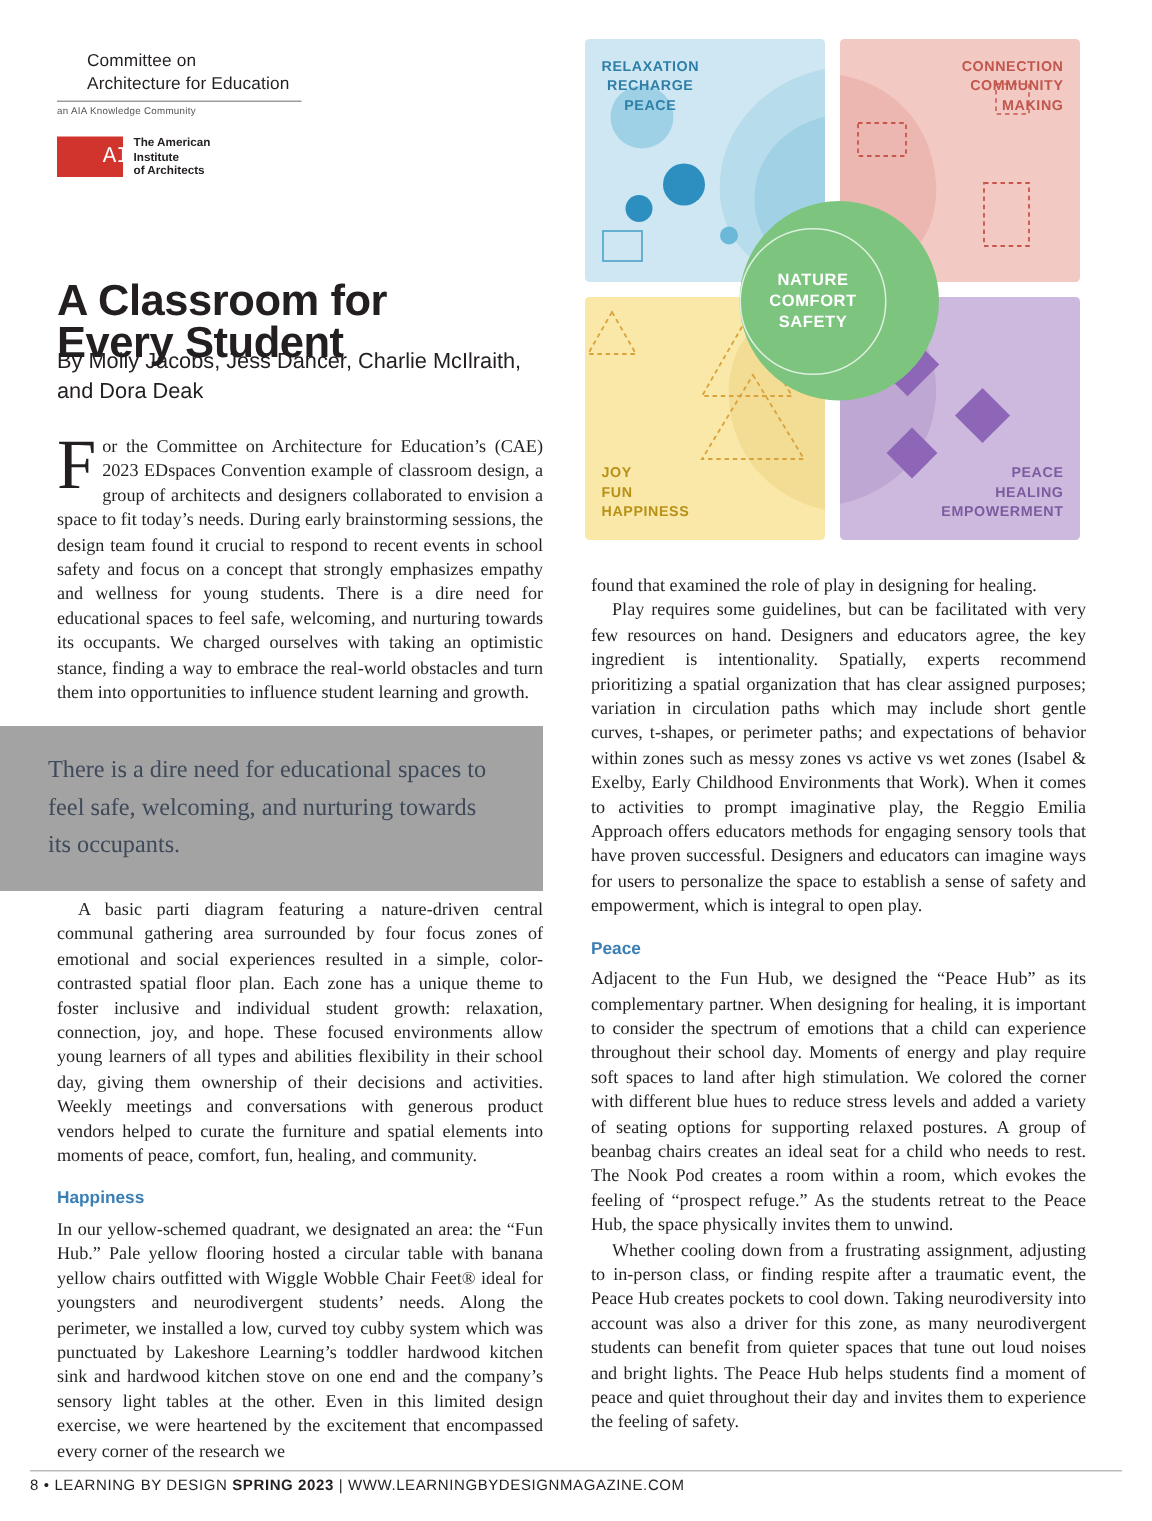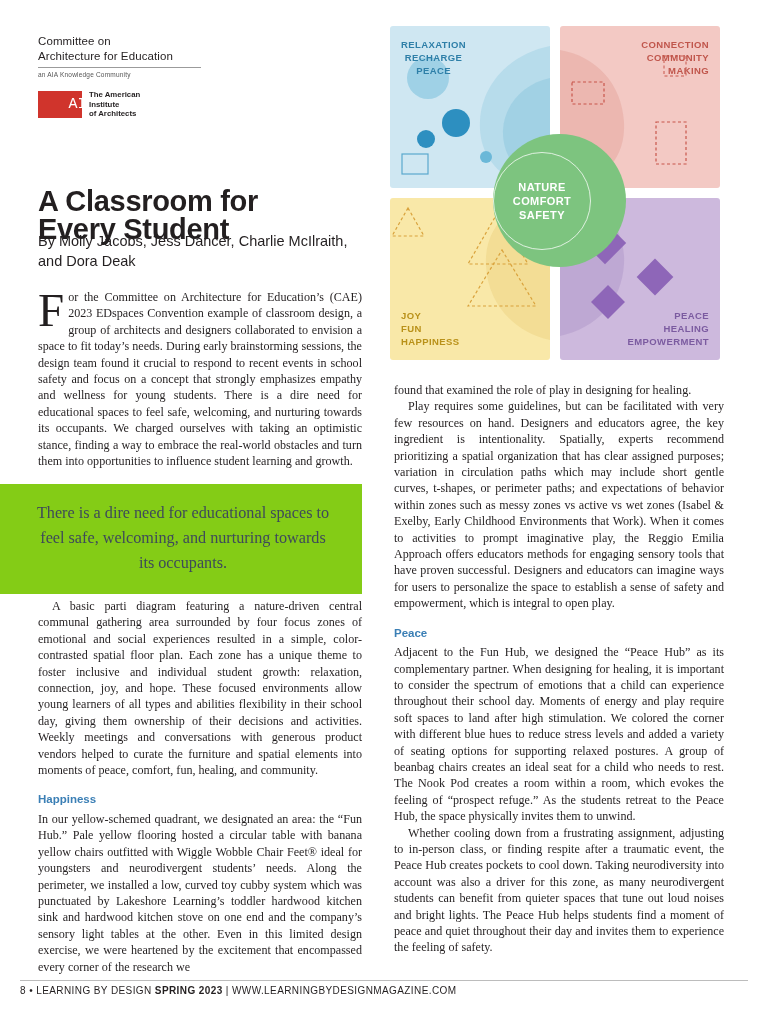--- a/index.html
+++ b/index.html
@@ -27,20 +27,21 @@
     left: 38px;
     top: 34px;
     width: 200px;
   }
   .cae-title {
     font-family: "Liberation Sans", sans-serif;
     font-size: 11.5px;
     line-height: 15px;
     color: #231f20;
     letter-spacing: .1px;
+    margin-left: 20px;
   }
   .cae-rule {
     border-bottom: 1px solid #9b9b9b;
     margin: 3px 0 3px 0;
     width: 163px;
   }
   .cae-sub {
     font-family: "Liberation Sans", sans-serif;
     font-size: 6.5px;
     color: #555;
@@ -114,26 +115,25 @@
     line-height: 38px;
     padding: 2px 4px 0 0;
     font-weight: normal;
   }
 
   .pullquote {
     position: absolute;
     left: 0px;
     top: 484px;
     width: 362px;
-    background: #84cc16;
+    background: #a3a3a3;
     padding: 17px 28px 18px 32px;
     font-size: 16.2px;
     line-height: 25px;
     color: #3e4a5a;
-    text-align: center;
   }
 
   .col-left-2 {
     position: absolute;
     left: 38px;
     top: 598px;
     width: 324px;
     font-size: 12.1px;
     line-height: 16.4px;
     text-align: justify;

